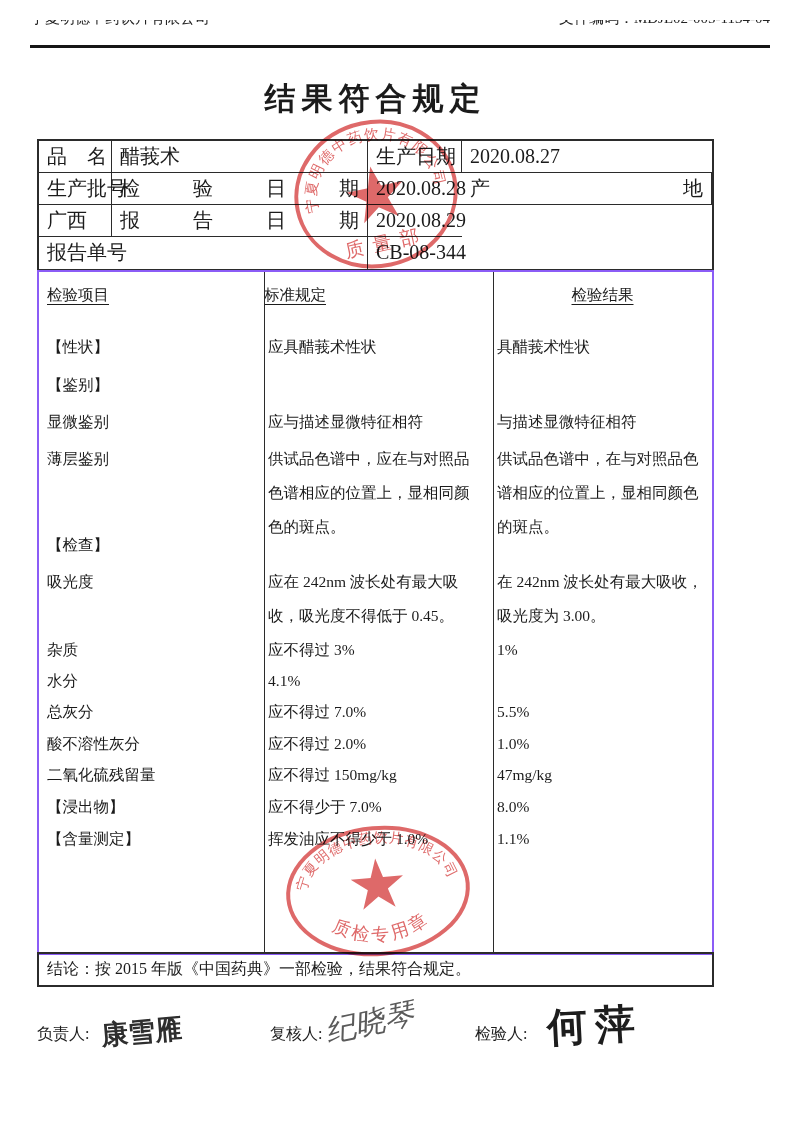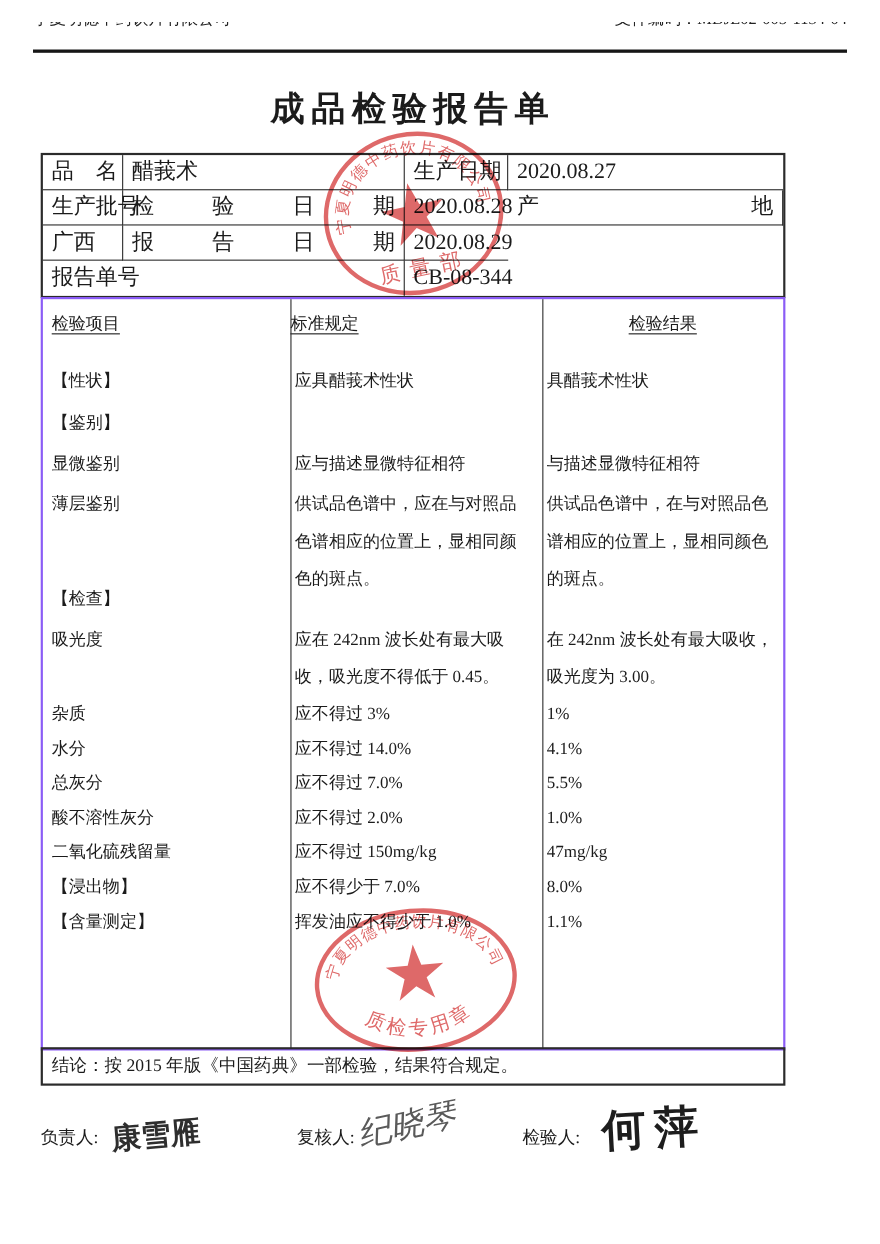--- a/index.html
+++ b/index.html
@@ -73,21 +73,21 @@
 </head>
 <body>
 
 <div class="page">
 
   <div class="hdrbar">
     <span>宁夏明德中药饮片有限公司</span>
     <span>文件编码：MDJL02-005-1134-04</span>
   </div>
 
-  <div class="title">成品检验报告单</div>
+  <div class="title">结果符合规定</div>
 
   <div class="itable">
     <div class="ic jlab">品　名</div>
     <div class="ic">醋莪术</div>
     <div class="ic jlab">生产日期</div>
     <div class="ic last">2020.08.27</div>
 
     <div class="ic jlab">生产批号</div>
     <div class="ic jlab">检验日期</div>
     <div class="ic last">2020.08.28</div>
@@ -140,21 +140,20 @@
           <div class="mc2">应在 242nm 波长处有最大吸收，吸光度不得低于 0.45。</div>
           <div class="mc3">在 242nm 波长处有最大吸收，吸光度为 3.00。</div>
         </div>
         <div class="mrow">
           <div class="mc1">杂质</div>
           <div class="mc2">应不得过 3%</div>
           <div class="mc3">1%</div>
         </div>
         <div class="mrow">
           <div class="mc1">水分</div>
-          <div class="mc2">应不得过 14.0%</div>
           <div class="mc3">4.1%</div>
         </div>
         <div class="mrow">
           <div class="mc1">总灰分</div>
           <div class="mc2">应不得过 7.0%</div>
           <div class="mc3">5.5%</div>
         </div>
         <div class="mrow">
           <div class="mc1">酸不溶性灰分</div>
           <div class="mc2">应不得过 2.0%</div>

